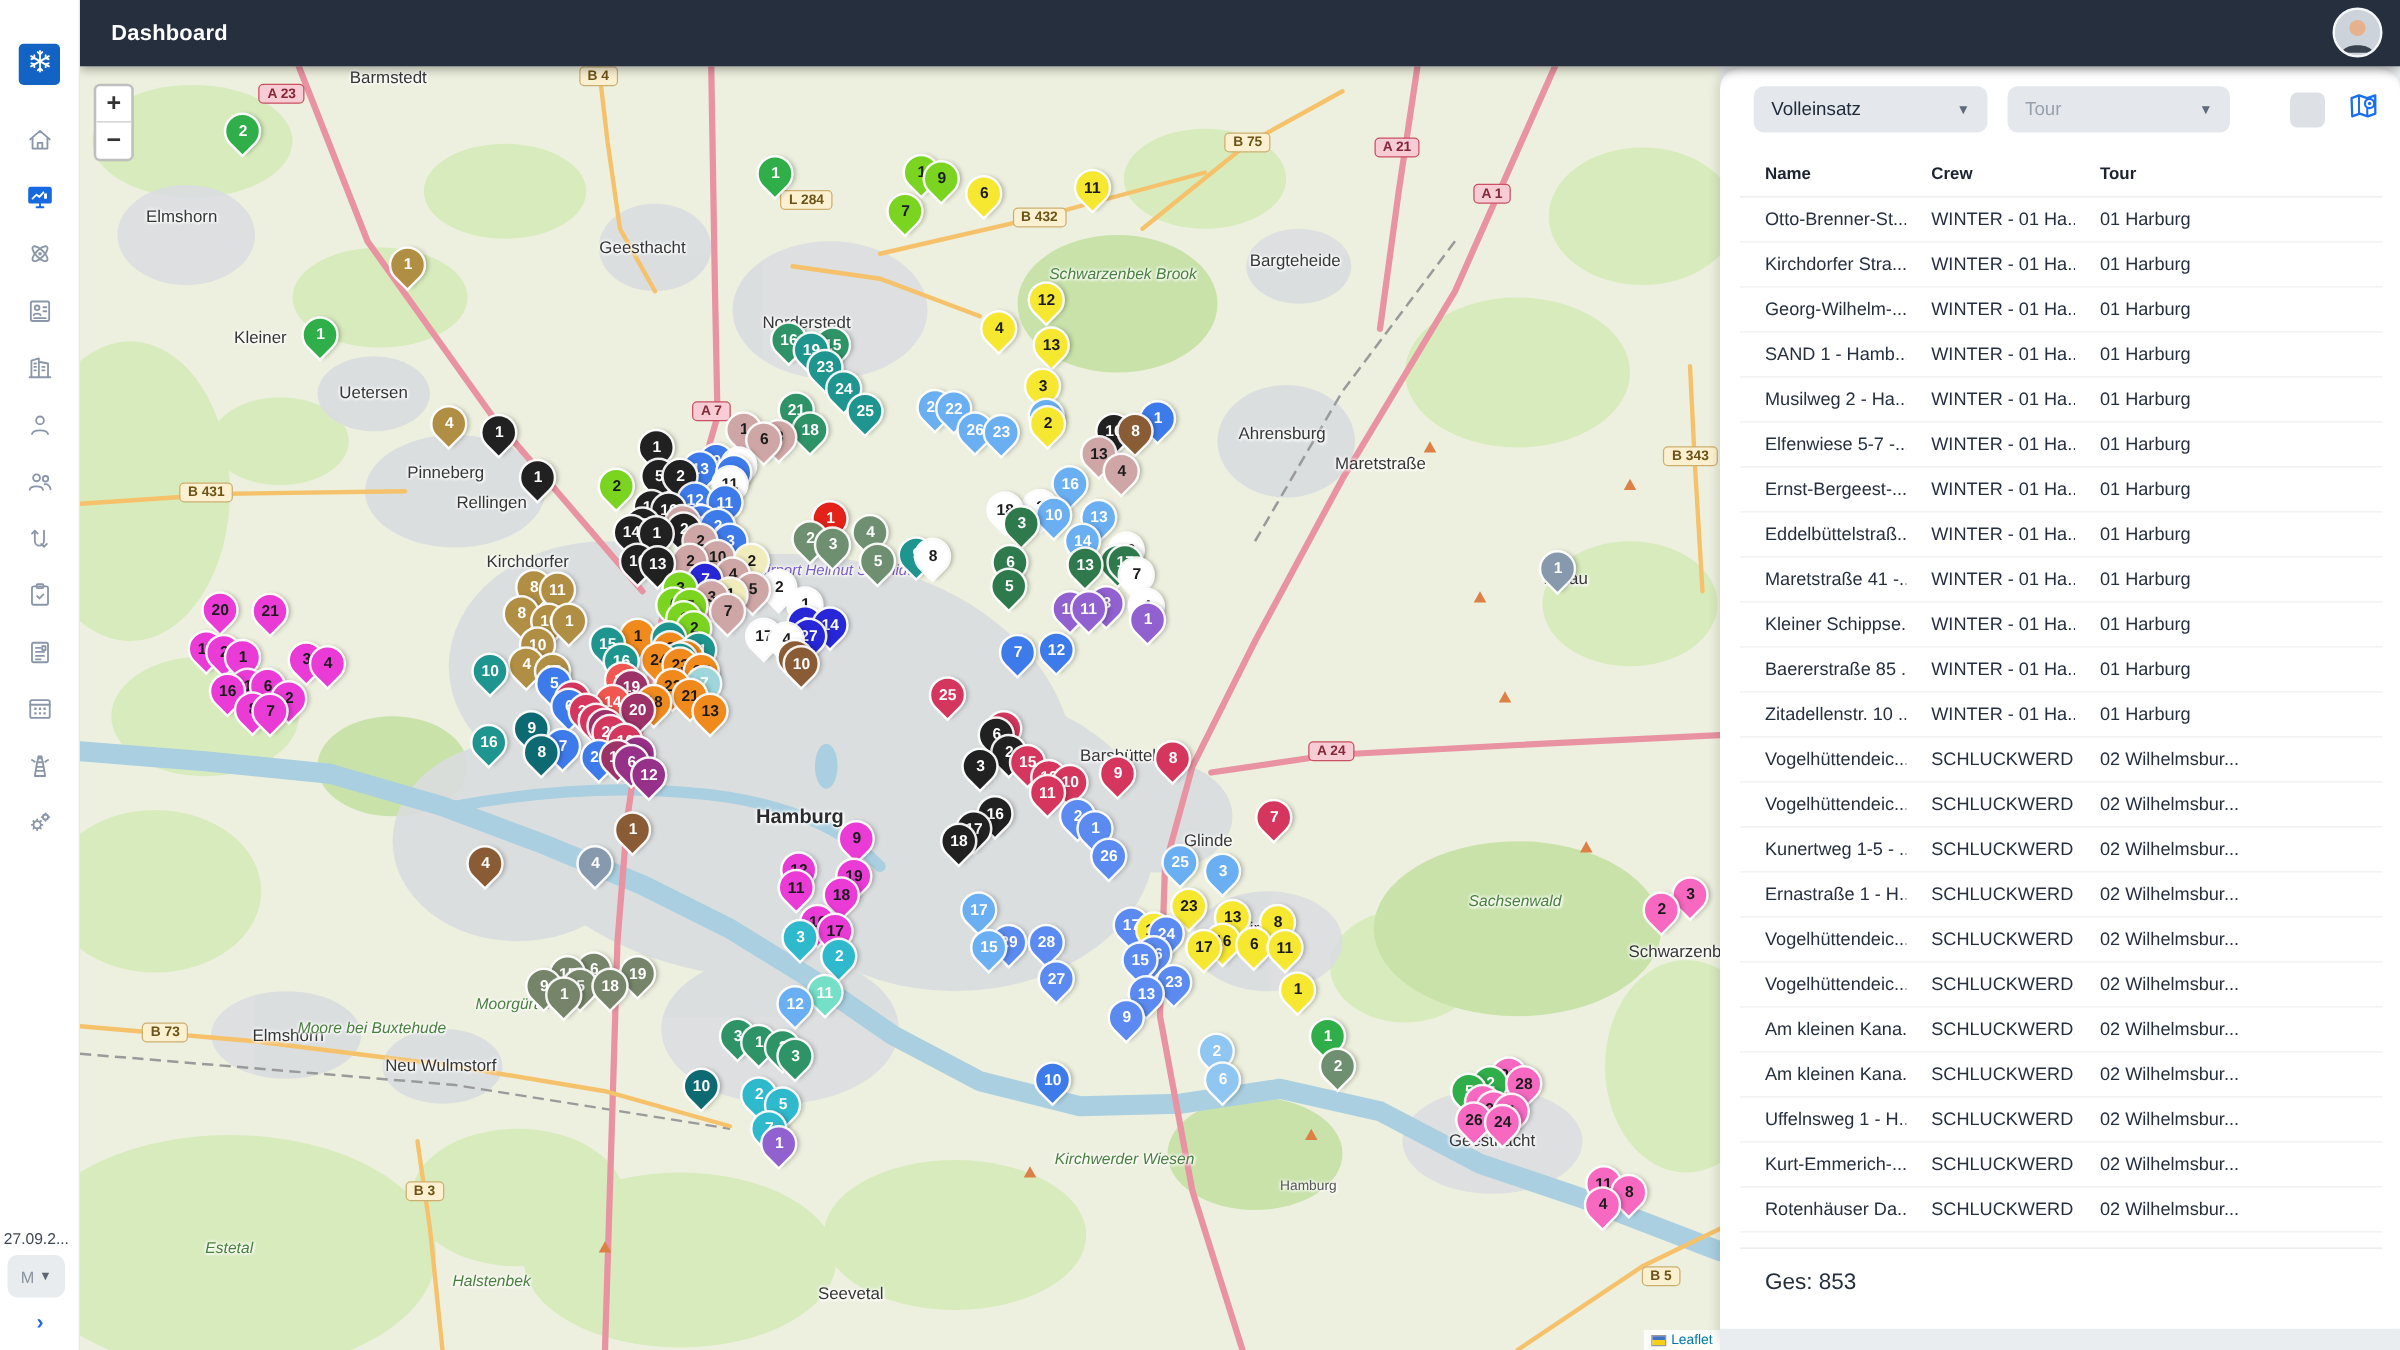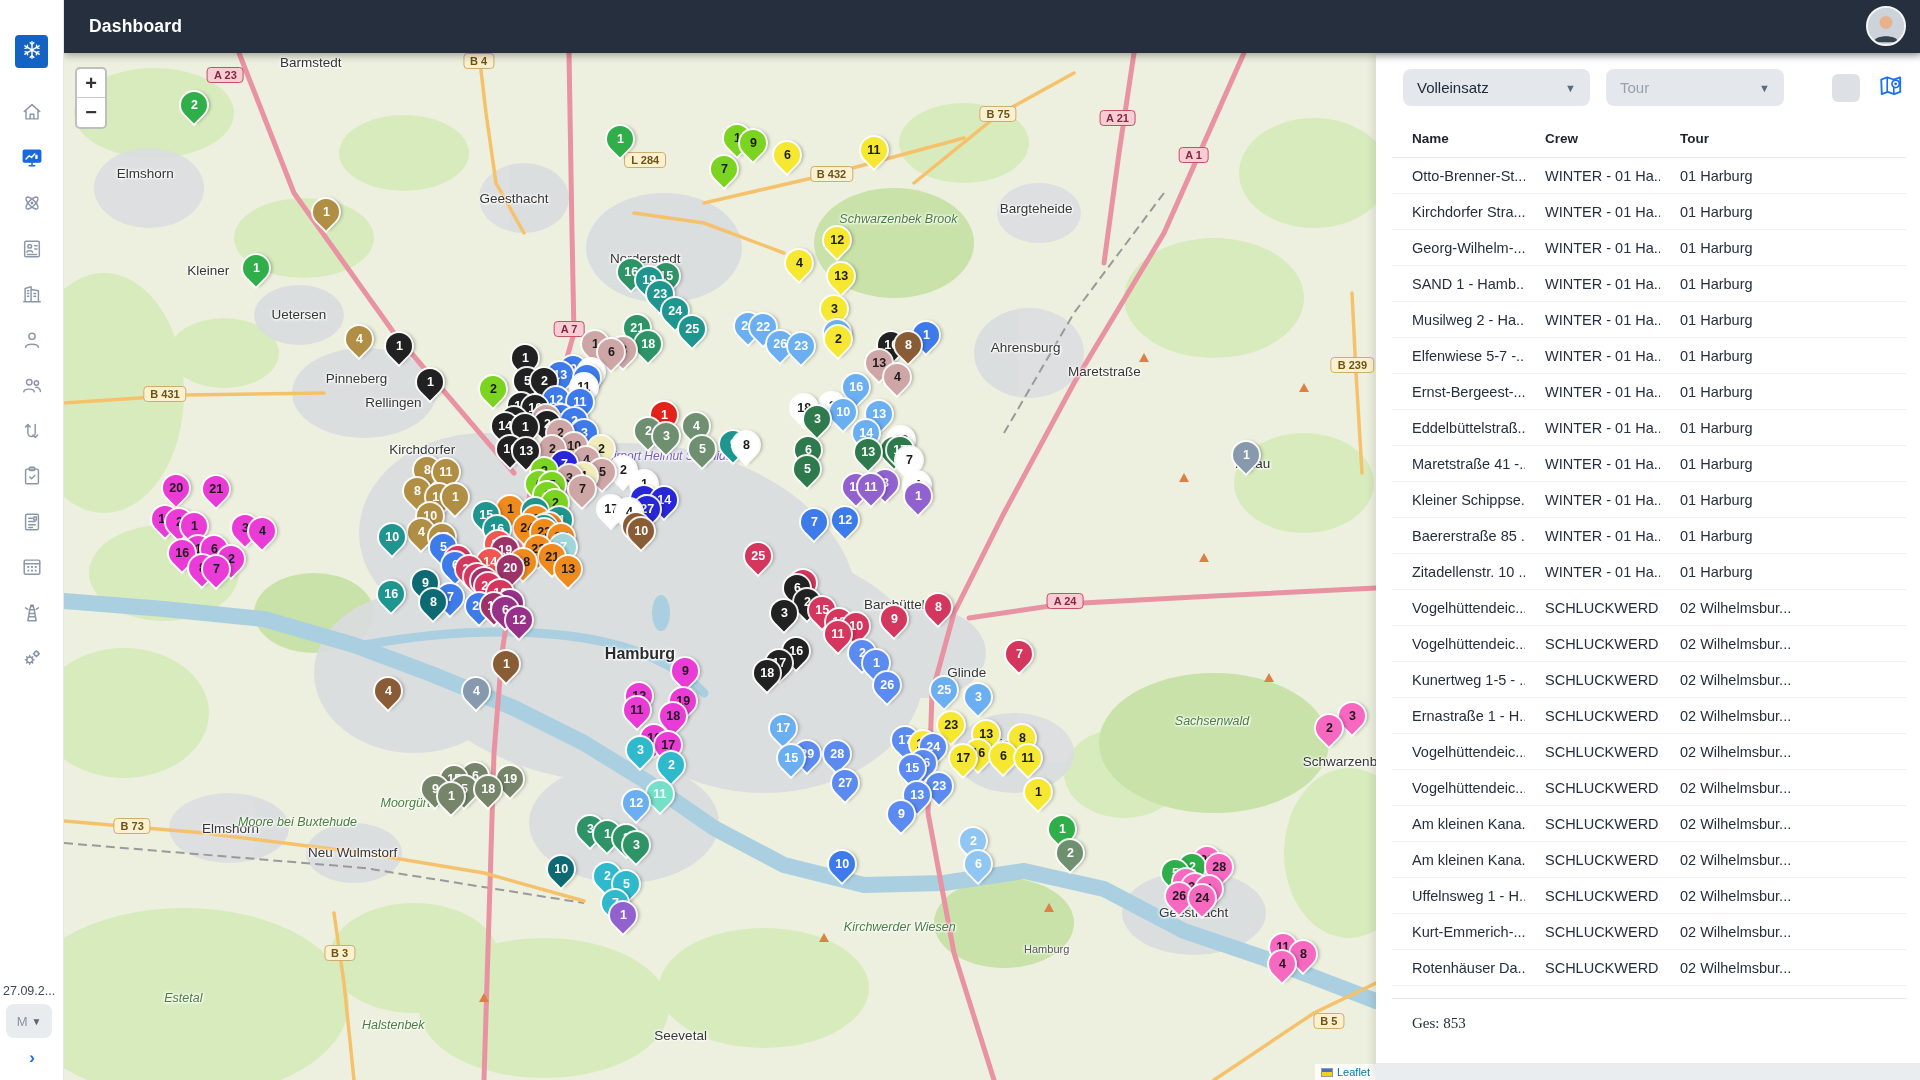--- a/index.html
+++ b/index.html
@@ -54,40 +54,40 @@
     font-size:20px; font-weight:700; color:#333; cursor:pointer; }
   .zoomctl div:first-child { border-bottom:1px solid #ccc; }
   .attrib { position:absolute; right:0; bottom:0; z-index:20; background:rgba(255,255,255,.8);
     font-size:11px; padding:2px 6px; display:flex; align-items:center; gap:4px; }
   .attrib a { color:#0078a8; text-decoration:none; cursor:pointer; }
   .flag { width:12px; height:9px; display:inline-block; border:.5px solid #999; }
   .flag i { display:block; width:100%; height:50%; }
 
   
   .panel { position:absolute; left:1376px; top:53px; width:544px; height:1027px; background:#fff; z-index:30;
-    box-shadow:-3px 0 8px rgba(0,0,0,.10), inset 0 8px 8px -8px rgba(0,0,0,.28); }
+    box-shadow:-3px 0 8px rgba(0,0,0,.10), inset 0 8px 8px -8px rgba(0,0,0,.28);border-radius:18px; }
   .controls { display:flex; align-items:center; padding:16px 12px 0 27px; }
   .select { height:37px; background:#e4e8ec; border-radius:8px; display:flex; align-items:center;
     justify-content:space-between; padding:0 14px; font-size:15px; color:#202b3a; cursor:pointer; }
   .select .chev { color:#5f6b7a; font-size:11px; }
   .select.placeholder { color:#98a1ac; }
   .sel1 { width:187px; margin-right:16px; }
   .sel2 { width:178px; }
   .sq-toggle { margin-left:auto; width:28px; height:28px; background:#dde1e6; border-radius:6px; cursor:pointer; }
   .map-btn { margin-left:14px; width:34px; height:32px; border-radius:6px; display:flex; align-items:center;
     justify-content:center; cursor:pointer; background:#fff; }
   .tablewrap { margin:14px 14px 0 16px; }
   .thead { display:grid; grid-template-columns:133px 135px 1fr; height:38px; align-items:center;
     border-bottom:1px solid #e6e9ec; }
   .thead div { font-size:13.5px; font-weight:700; color:#1b2430; padding-left:20px; }
   .trow { display:grid; grid-template-columns:133px 135px 1fr; height:36px; align-items:center;
     border-bottom:1px solid #eef0f2; cursor:pointer; }
   .trow div { font-size:14.5px; color:#252f3e; padding-left:20px; white-space:nowrap; overflow:hidden; }
   .tend { height:13px; border-bottom:1px solid #e6e9ec; }
-  .tfoot { font-size:15px; color:#252f3e; padding:16px 0 0 20px;font-family:Liberation Serif, serif; }
+  .tfoot { font-size:18px; color:#252f3e; padding:16px 0 0 20px; }
   .panel-bottom { position:absolute; bottom:0; left:0; width:100%; height:17px; background:#e9edef; }
 </style>
 </head>
 <body>
 
 <nav class="sidebar">
   <div class="logo">
     <span>
       <svg width="22" height="22" viewBox="0 0 24 24" fill="none" stroke="#fff" stroke-width="1.6" stroke-linecap="round">
         <path d="M12 3v18M4.2 7.5l15.6 9M4.2 16.5l15.6-9"></path>
@@ -325,21 +325,21 @@
       <div class="town airport" style="left: 44%; top: 39.2%;">Hamburg Airport Helmut Schmidt</div>
       <div class="rbadge m" style="left: 12.3%; top: 2.1%;">A 23</div>
       <div class="rbadge b" style="left: 31.6%; top: 0.8%;">B 4</div>
       <div class="rbadge b" style="left: 71.2%; top: 5.9%;">B 75</div>
       <div class="rbadge m" style="left: 80.3%; top: 6.3%;">A 21</div>
       <div class="rbadge m" style="left: 86.1%; top: 9.9%;">A 1</div>
       <div class="rbadge b" style="left: 58.5%; top: 11.8%;">B 432</div>
       <div class="rbadge b" style="left: 44.3%; top: 10.4%;">L 284</div>
       <div class="rbadge b" style="left: 7.7%; top: 33.2%;">B 431</div>
       <div class="rbadge m" style="left: 38.5%; top: 26.9%;">A 7</div>
-      <div class="rbadge b" style="left: 98.2%; top: 30.4%;">B 239</div>
+      <div class="rbadge b" style="left: 98.2%; top: 30.4%;">B 343</div>
       <div class="rbadge m" style="left: 76.3%; top: 53.4%;">A 24</div>
       <div class="rbadge b" style="left: 5.2%; top: 75.3%;">B 73</div>
       <div class="rbadge b" style="left: 21%; top: 87.6%;">B 3</div>
       <div class="rbadge b" style="left: 96.4%; top: 94.3%;">B 5</div>
       <div class="mk" style="left: calc(9.9% - 13px); top: calc(6.5% - 28px); background: rgb(47, 174, 74); transform: rotate(-45deg); z-index: 10;">
         <b style="color: rgb(255, 255, 255);">2</b>
       </div>
       <div class="mk" style="left: calc(51.3% - 13px); top: calc(9.7% - 28px); background: rgb(123, 212, 31); transform: rotate(-45deg); z-index: 11;">
         <b style="color: rgb(27, 27, 27);">1</b>
       </div>

